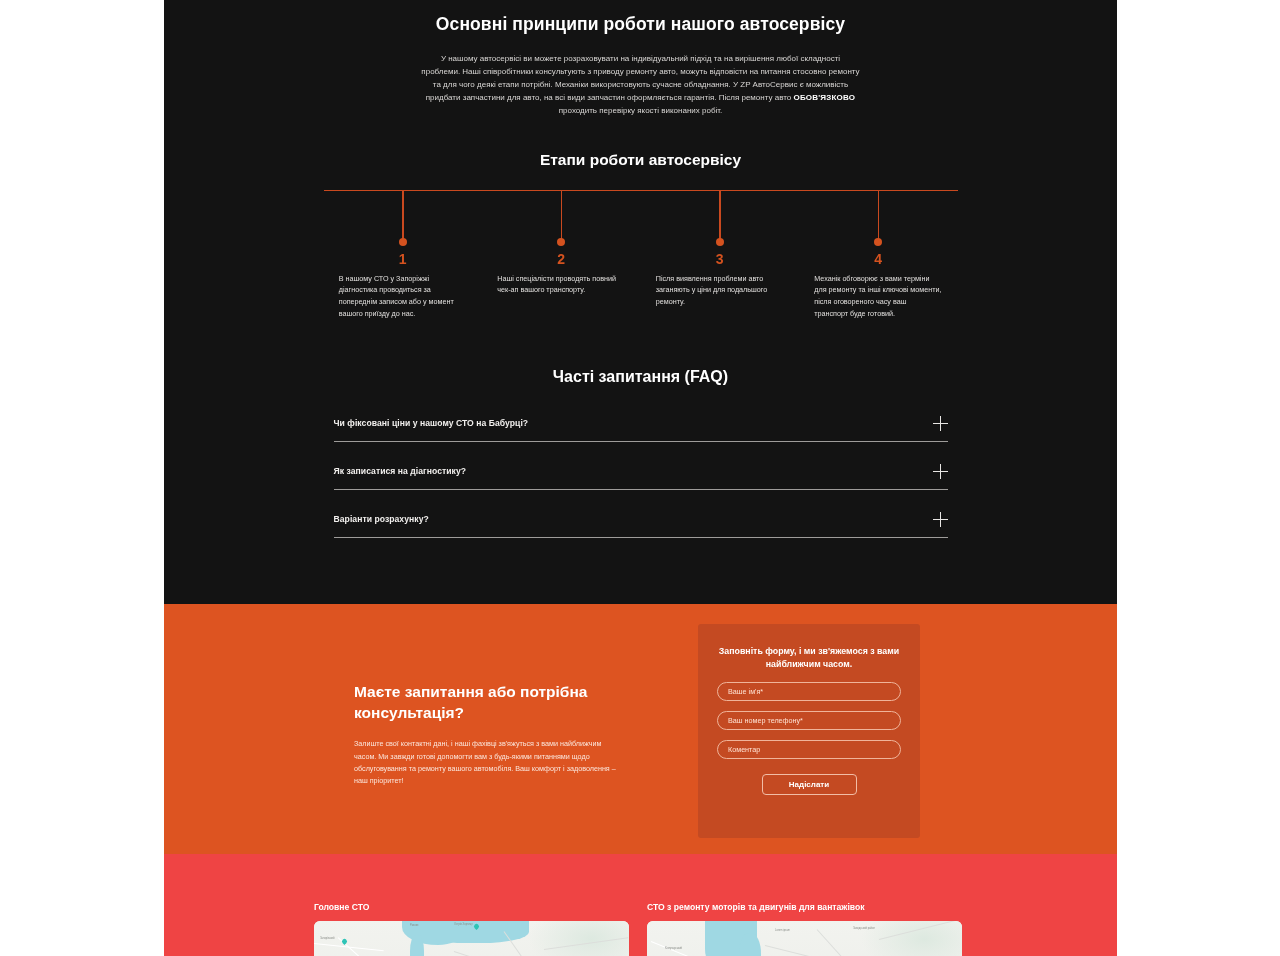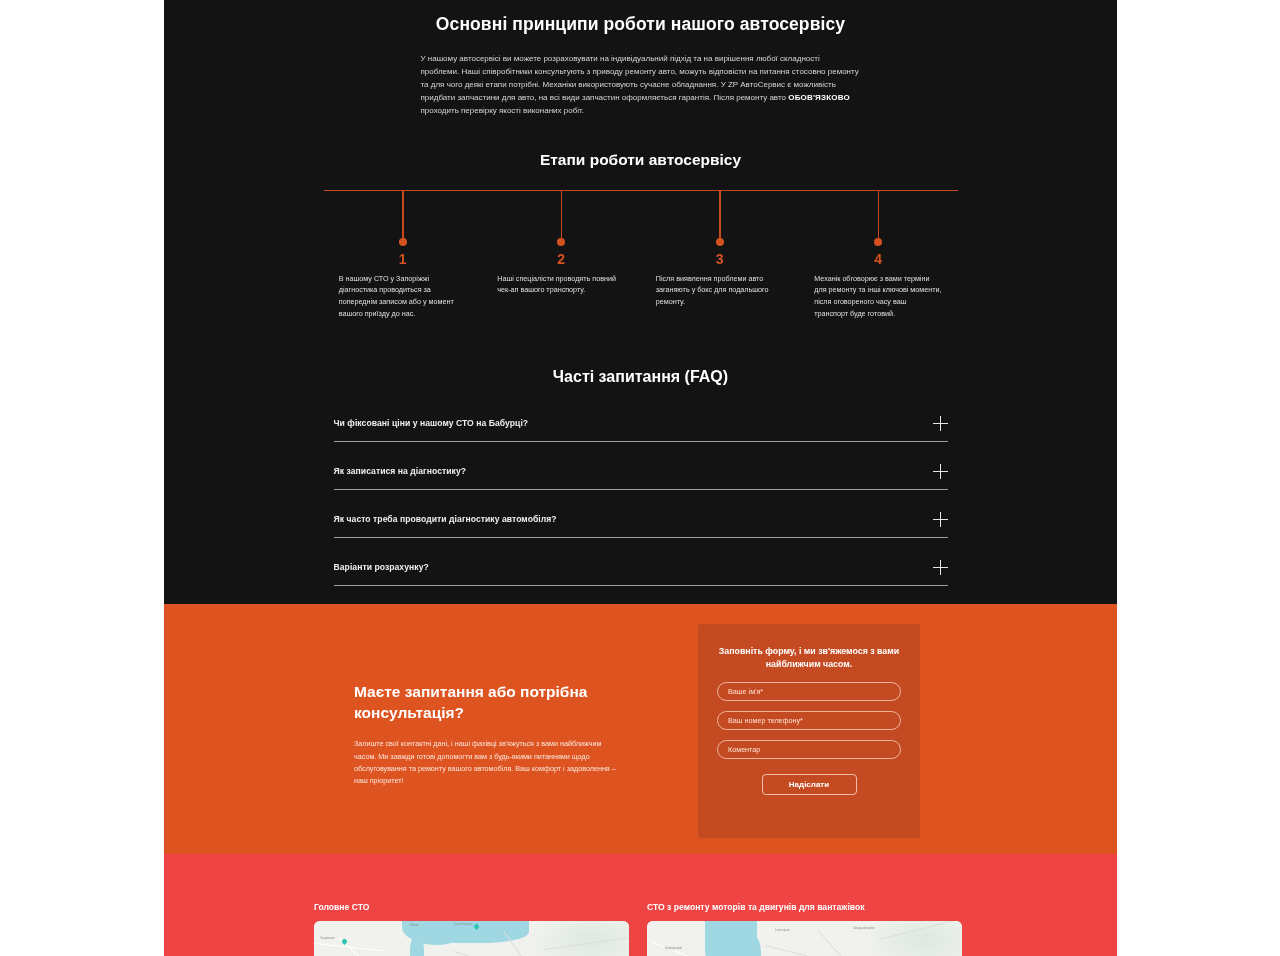--- a/index.html
+++ b/index.html
@@ -35,21 +35,21 @@
     font-weight: bold;
     text-align: center;
     letter-spacing: .1px;
   }
   .intro p {
     width: 440px;
     margin: 18px auto 12px;
     color: #d8d6d4;
     font-size: 8px;
     line-height: 1.62;
-    text-align: left;
+    text-align: center;
   }
   .intro p b { color: #ffffff; font-weight: bold; letter-spacing: .2px; }
 
   
   .stages { margin-top: 33px; }
   .stages h2 {
     color: #ffffff;
     font-size: 15.5px;
     font-weight: bold;
     text-align: center;
@@ -314,21 +314,21 @@
             <div class="stem"></div>
             <div class="dot"></div>
             <div class="num">2</div>
             <div class="txt">Наші спеціалісти проводять повний чек-ап вашого транспорту.</div>
           </div>
 
           <div class="step">
             <div class="stem"></div>
             <div class="dot"></div>
             <div class="num">3</div>
-            <div class="txt">Після виявлення проблеми  авто заганяють у бокс для подальшого ремонту.</div>
+            <div class="txt">Після виявлення проблеми  авто заганяють у ціни для подальшого ремонту.</div>
           </div>
 
           <div class="step">
             <div class="stem"></div>
             <div class="dot"></div>
             <div class="num">4</div>
             <div class="txt">Механік обговорює з вами терміни для ремонту та інші ключові моменти, після оговореного часу ваш транспорт буде готовий.</div>
           </div>
 
         </div>
@@ -342,24 +342,20 @@
         <div class="faq-row">
           <span class="faq-q">Чи фіксовані ціни у нашому СТО на Бабурці?</span>
           <span class="plus"></span>
         </div>
 
         <div class="faq-row">
           <span class="faq-q">Як записатися на діагностику?</span>
           <span class="plus"></span>
         </div>
 
-        <div class="faq-row">
-          <span class="faq-q">Як часто треба проводити діагностику автомобіля?</span>
-          <span class="plus"></span>
-        </div>
 
         <div class="faq-row">
           <span class="faq-q">Варіанти розрахунку?</span>
           <span class="plus"></span>
         </div>
 
       </div>
     </section>
 
     <section class="contact">

